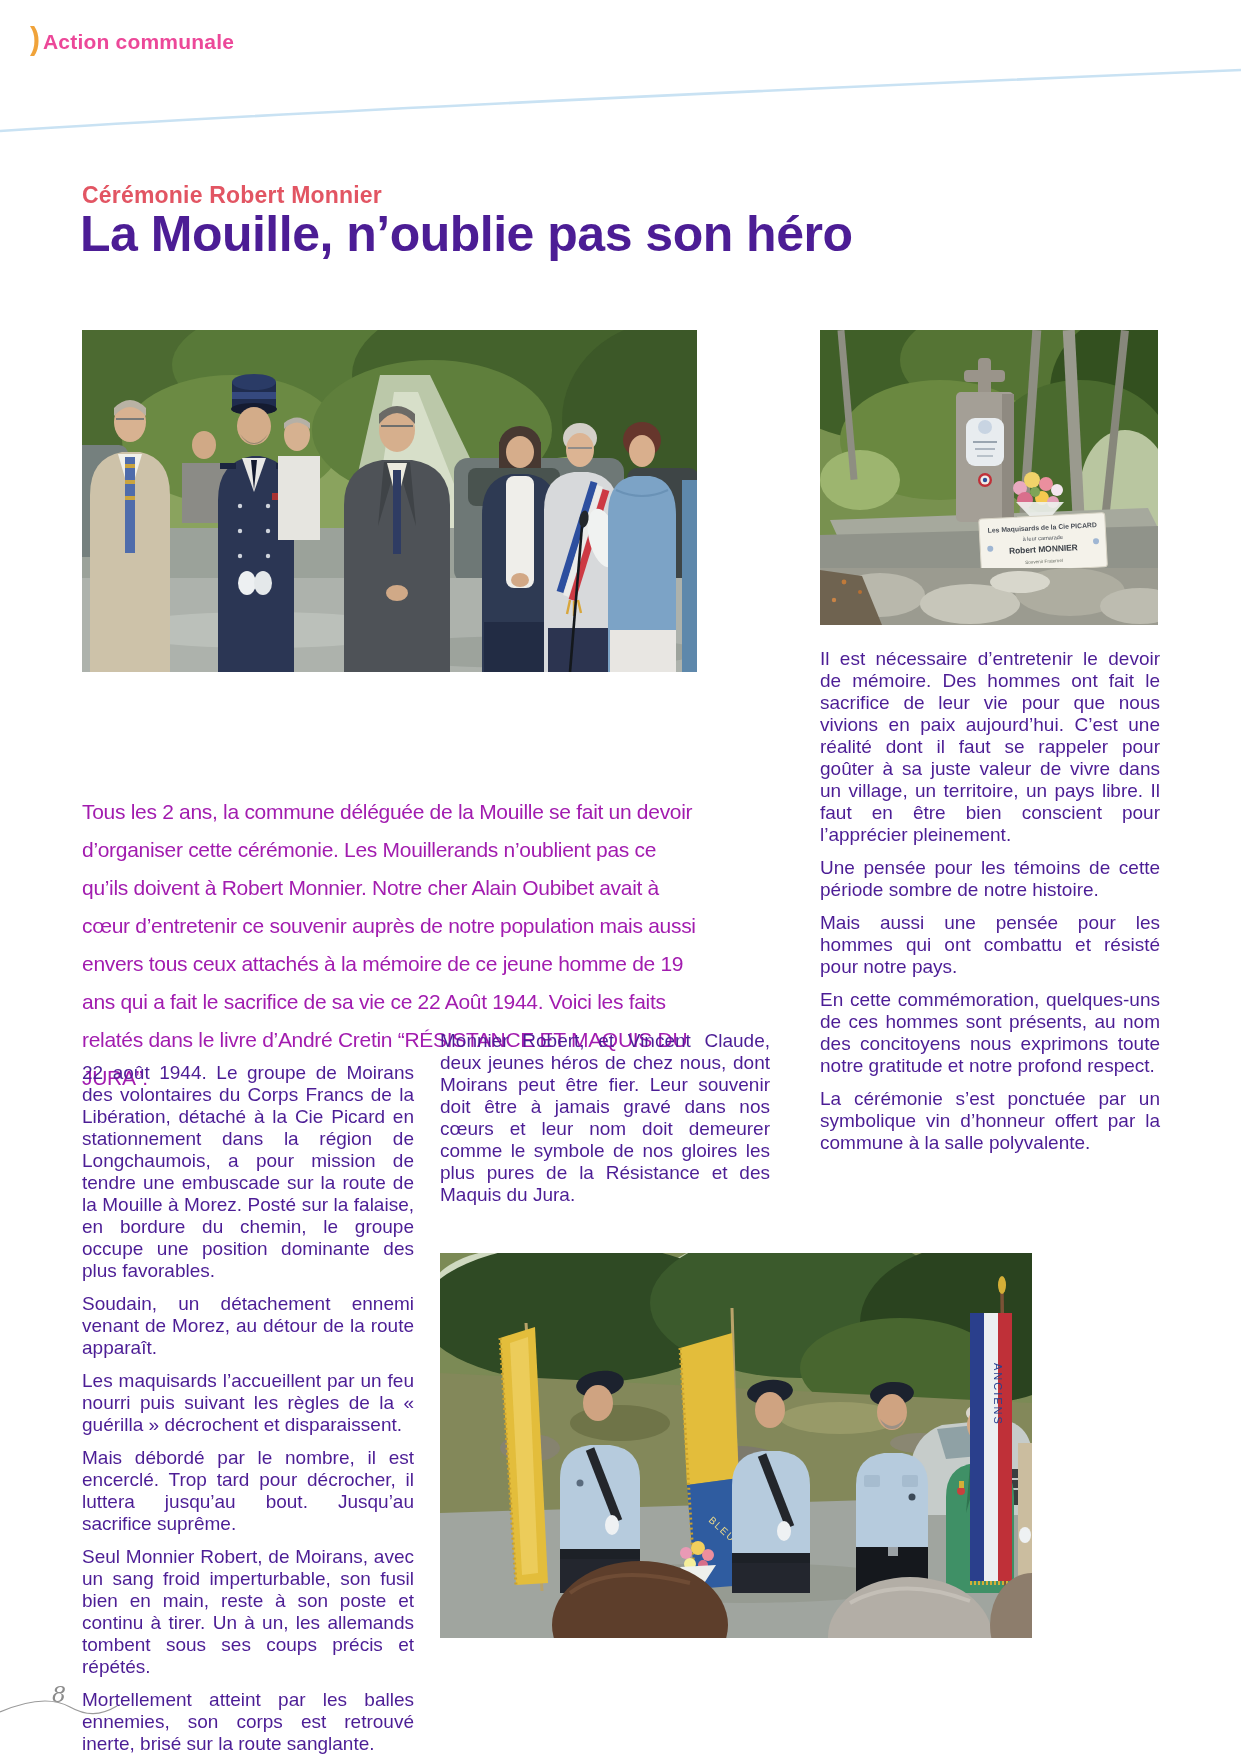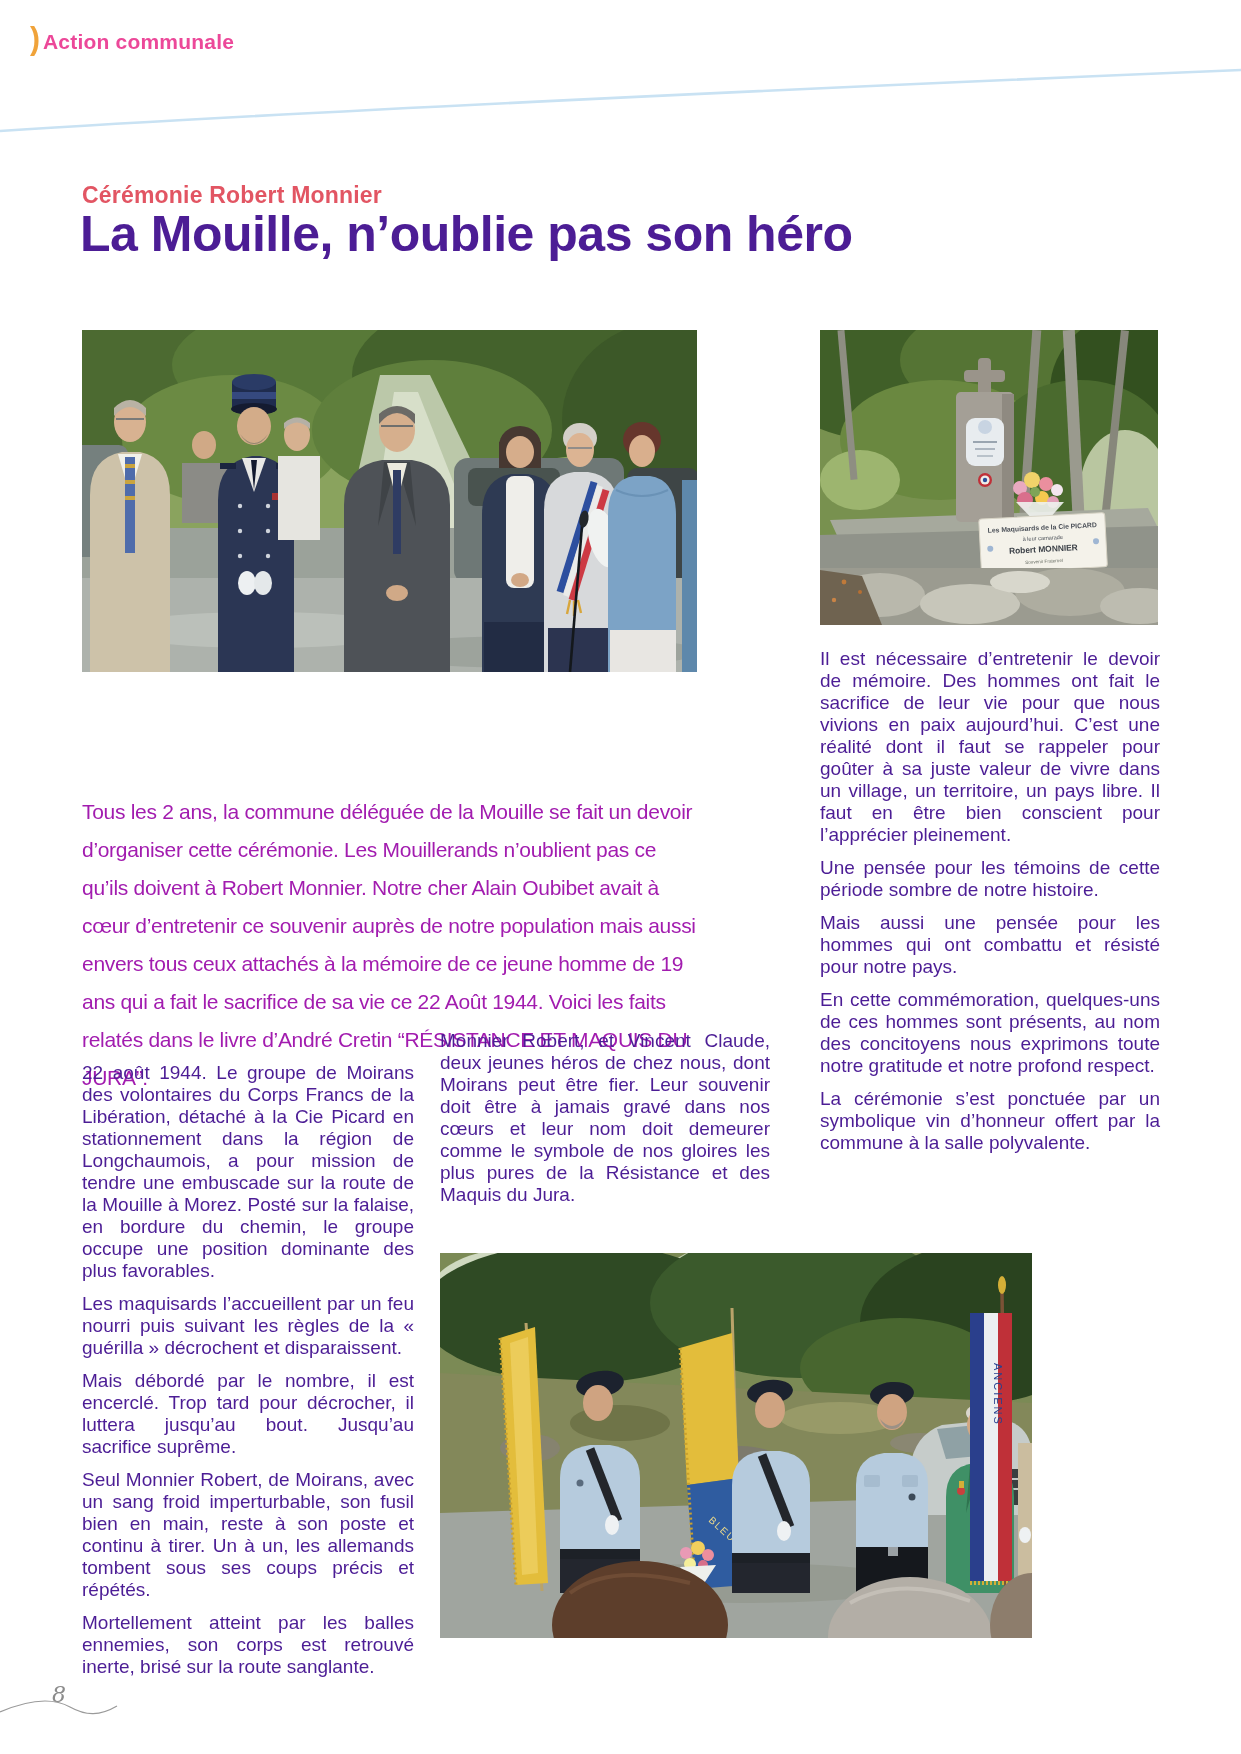--- a/index.html
+++ b/index.html
@@ -243,20 +243,21 @@
     <p>Une pensée pour les témoins de cette période sombre de notre histoire.</p>
     <p>Mais aussi une pensée pour les hommes qui ont combattu et résisté pour notre pays.</p>
     <p>En cette commémoration, quelques-uns de ces hommes sont présents, au nom des concitoyens nous exprimons toute notre gratitude et notre profond respect.</p>
     <p>La cérémonie s’est ponctuée par un symbolique vin d’honneur offert par la commune à la salle polyvalente.</p>
   </div>
 
   <p class="intro">Tous les 2 ans, la commune déléguée de la Mouille se fait un devoir d’organiser cette cérémonie. Les Mouillerands n’oublient pas ce qu’ils doivent à Robert Monnier. Notre cher Alain Oubibet avait à cœur d’entretenir ce souvenir auprès de notre population mais aussi envers tous ceux attachés à la mémoire de ce jeune homme de 19 ans qui a fait le sacrifice de sa vie ce 22 Août 1944. Voici les faits relatés dans le livre d’André Cretin “RÉSISTANCE ET MAQUIS DU JURA”.</p>
 
   <div class="col col1">
     <p>22 août 1944. Le groupe de Moirans des volontaires du Corps Francs de la Libération, détaché à la Cie Picard en stationnement dans la région de Longchaumois, a pour mission de tendre une embuscade sur la route de la Mouille à Morez. Posté sur la falaise, en bordure du chemin, le groupe occupe une position dominante des plus favorables.</p>
+    <p>Soudain, un détachement ennemi venant de Morez, au détour de la route apparaît.</p>
     <p>Les maquisards l’accueillent par un feu nourri puis suivant les règles de la « guérilla » décrochent et disparaissent.</p>
     <p>Mais débordé par le nombre, il est encerclé. Trop tard pour décrocher, il luttera jusqu’au bout. Jusqu’au sacrifice suprême.</p>
     <p>Seul Monnier Robert, de Moirans, avec un sang froid imperturbable, son fusil bien en main, reste à son poste et continu à tirer. Un à un, les allemands tombent sous ses coups précis et répétés.</p>
     <p>Mortellement atteint par les balles ennemies, son corps est retrouvé inerte, brisé sur la route sanglante.</p>
   </div>
 
   <div class="col col2">
     <p>Monnier Robert, et Vincent Claude, deux jeunes héros de chez nous, dont Moirans peut être fier. Leur souvenir doit être à jamais gravé dans nos cœurs et leur nom doit demeurer comme le symbole de nos gloires les plus pures de la Résistance et des Maquis du Jura.</p>
   </div>
 

